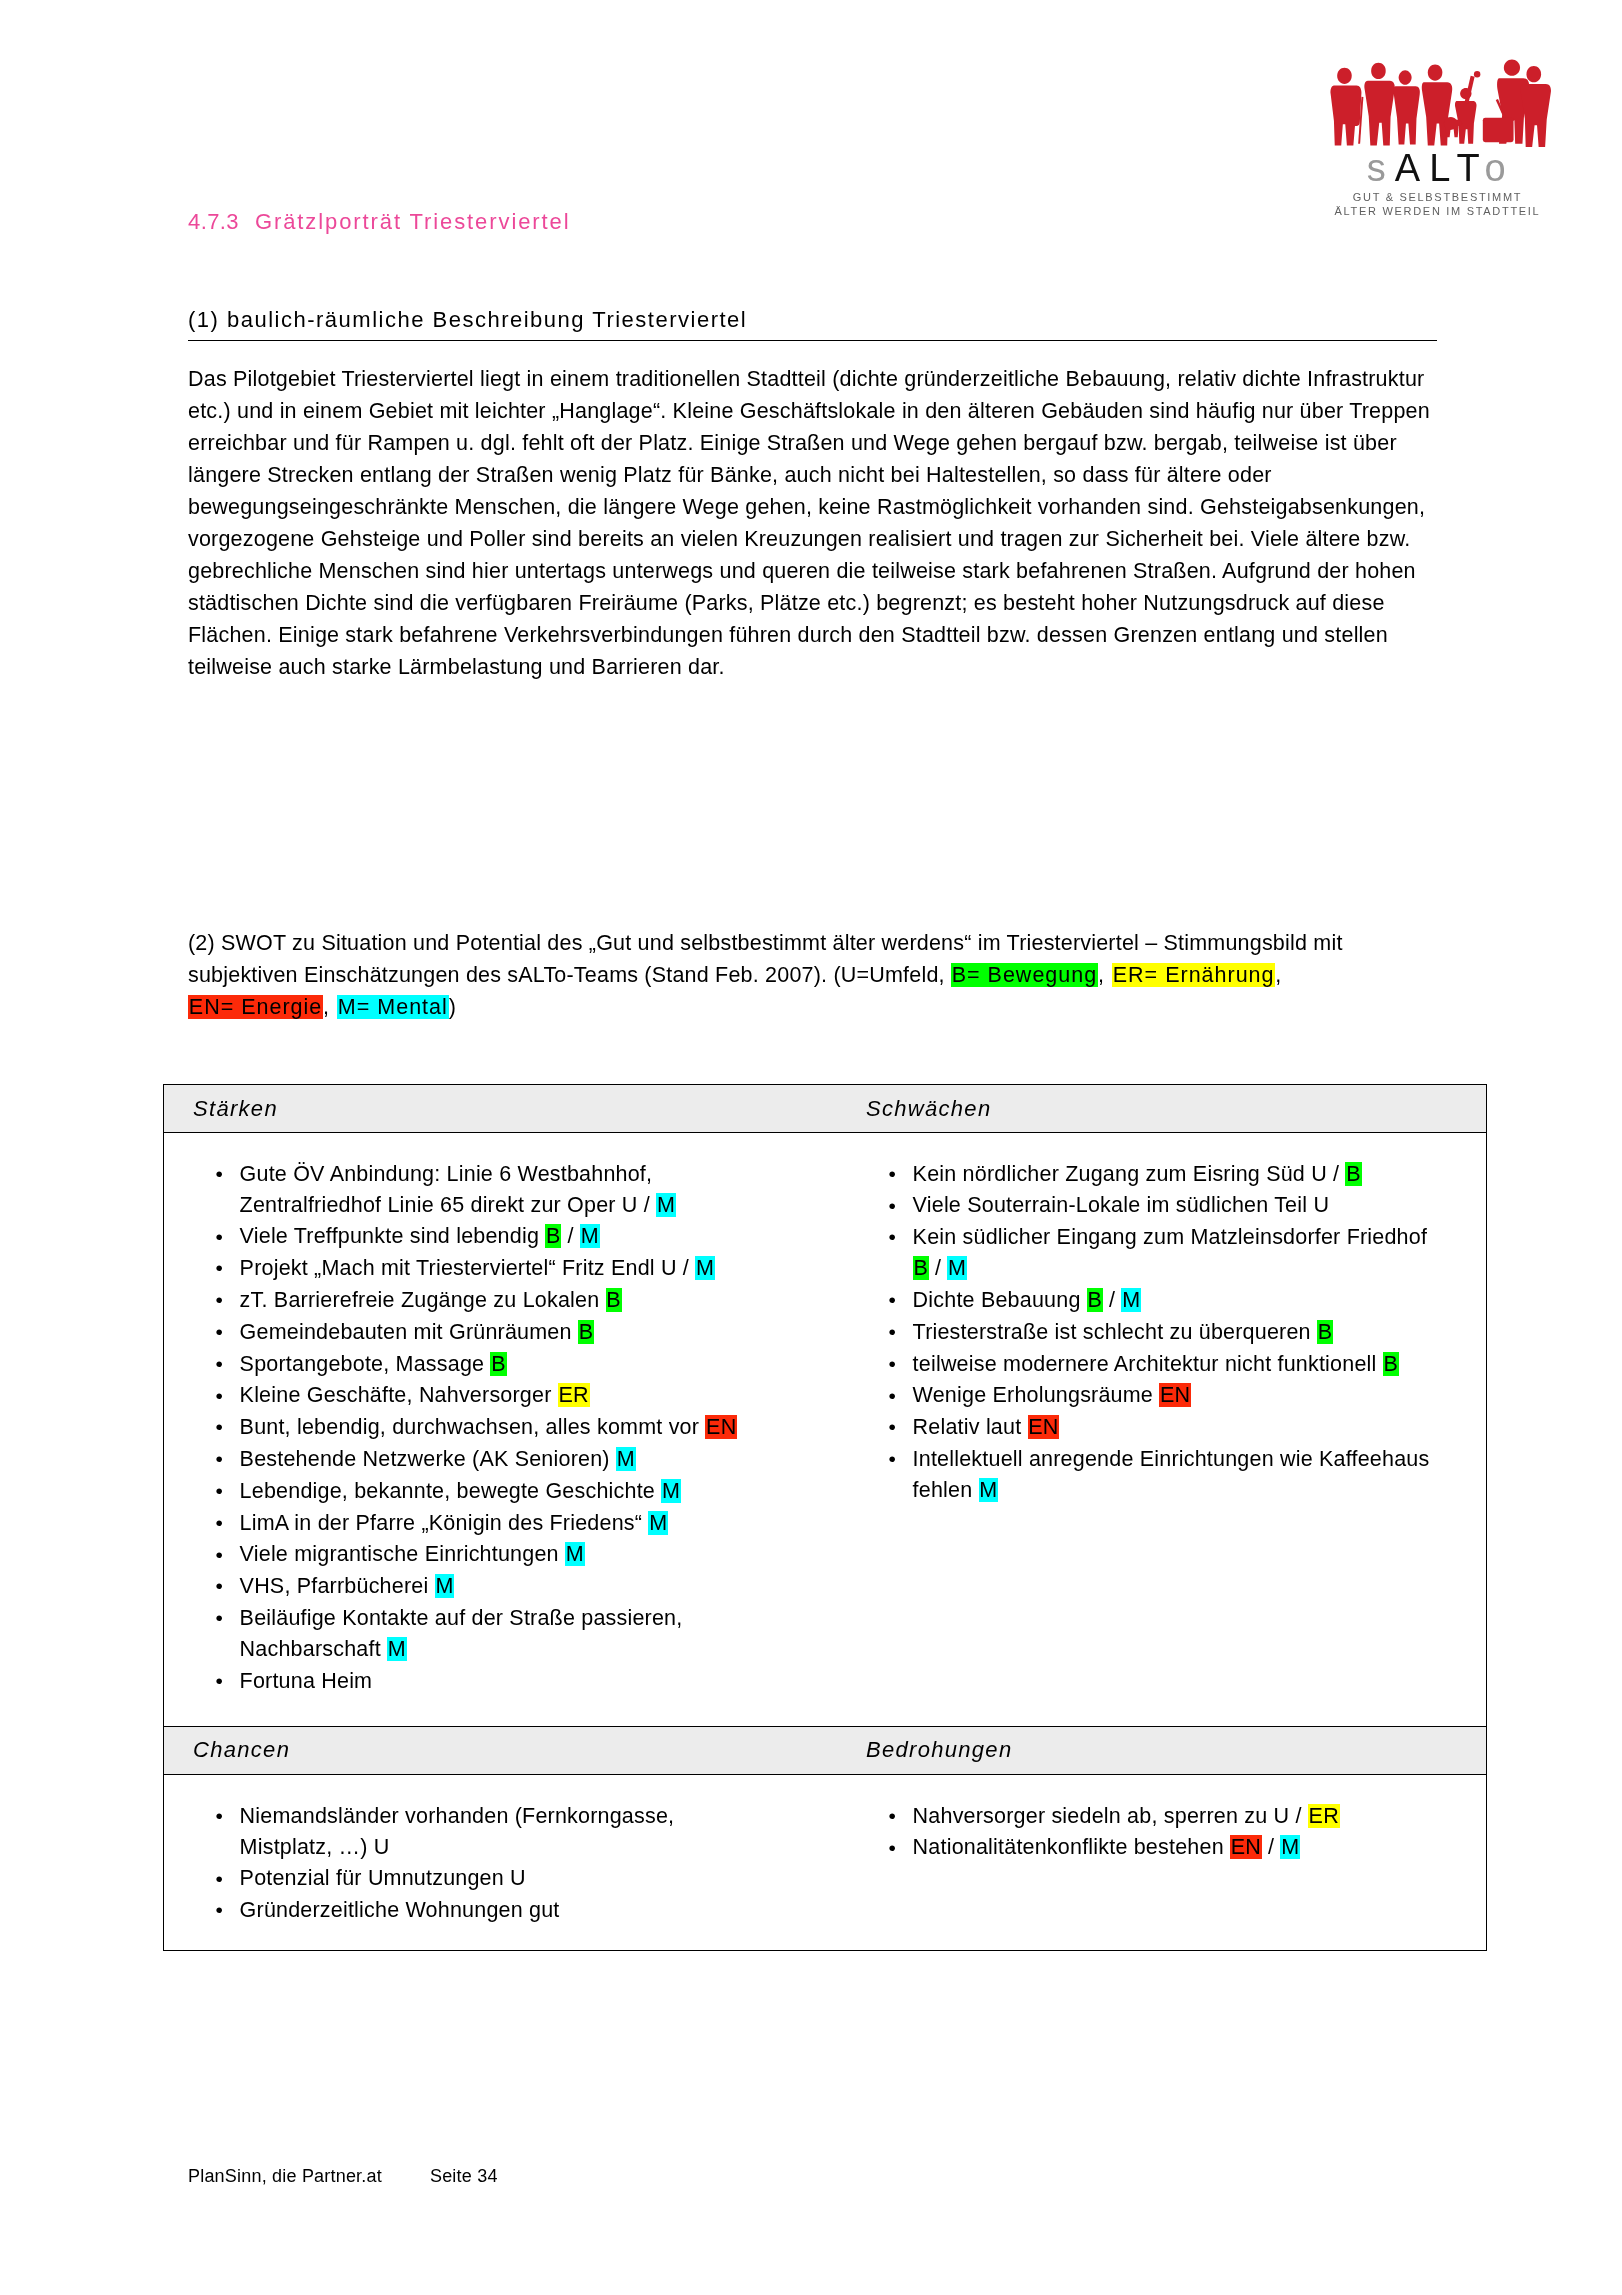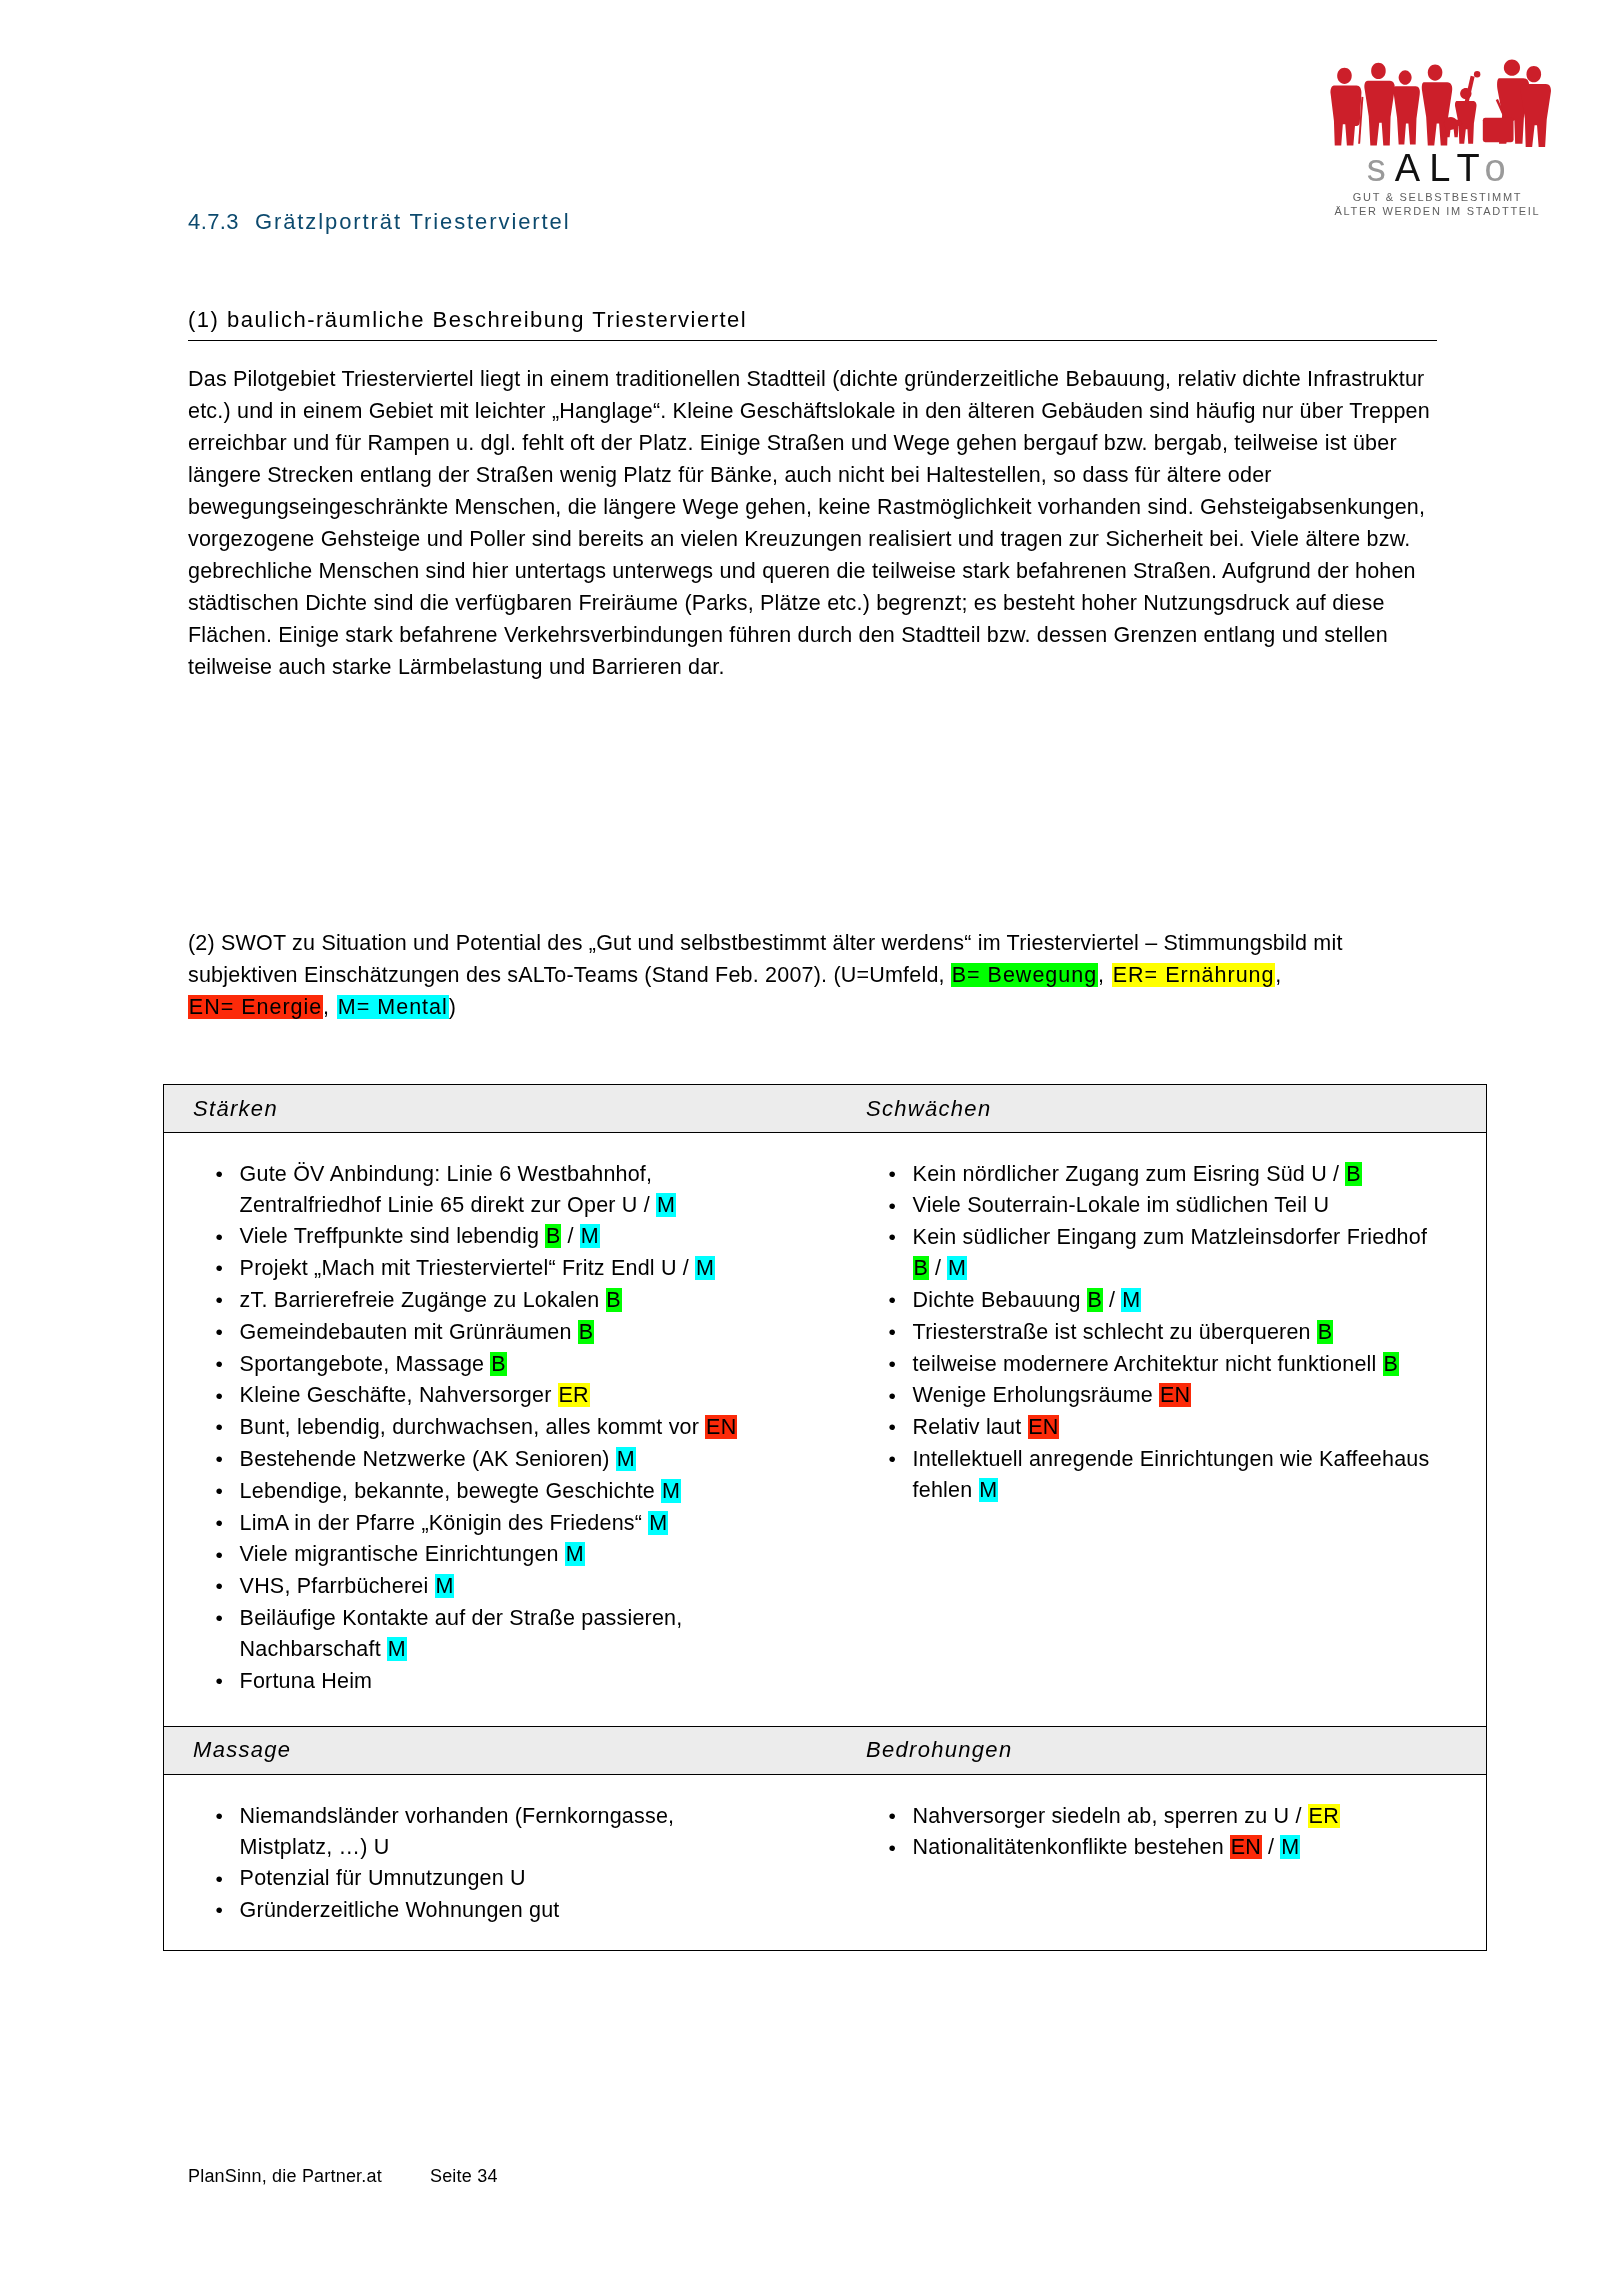--- a/index.html
+++ b/index.html
@@ -51,21 +51,21 @@
     margin-top: 3.2px;
   }
 
   
   .h-section {
     position: absolute;
     left: 188px;
     top: 209px;
     font-size: 22px;
     letter-spacing: 1.9px;
-    color: #0c4a6e;
+    color: #ec4899;
     white-space: nowrap;
   }
   .h-section .num { letter-spacing: 0.4px; }
 
   .h-sub {
     position: absolute;
     left: 188px;
     top: 307px;
     width: 1249px;
     font-size: 22px;
@@ -265,21 +265,21 @@
             <li>Triesterstraße ist schlecht zu überqueren <mark class="hl-b">B</mark></li>
             <li>teilweise modernere Architektur nicht funktionell <mark class="hl-b">B</mark></li>
             <li>Wenige Erholungsräume <mark class="hl-en">EN</mark></li>
             <li>Relativ laut <mark class="hl-en">EN</mark></li>
             <li>Intellektuell anregende Einrichtungen wie Kaffeehaus fehlen <mark class="hl-m">M</mark></li>
           </ul>
       </div>
     </div>
 
     <div class="swot-row swot-head divider-row">
-      <div class="swot-cell">Massage</div>
+      <div class="swot-cell">Chancen</div>
       <div class="swot-cell">Bedrohungen</div>
     </div>
 
     <div class="swot-row swot-body second">
       <div class="swot-cell">
         <ul class="swot-list">
             <li>Niemandsländer vorhanden (Fernkorngasse, Mistplatz, …) U</li>
             <li>Potenzial für Umnutzungen U</li>
             <li>Gründerzeitliche Wohnungen gut</li>
           </ul>

